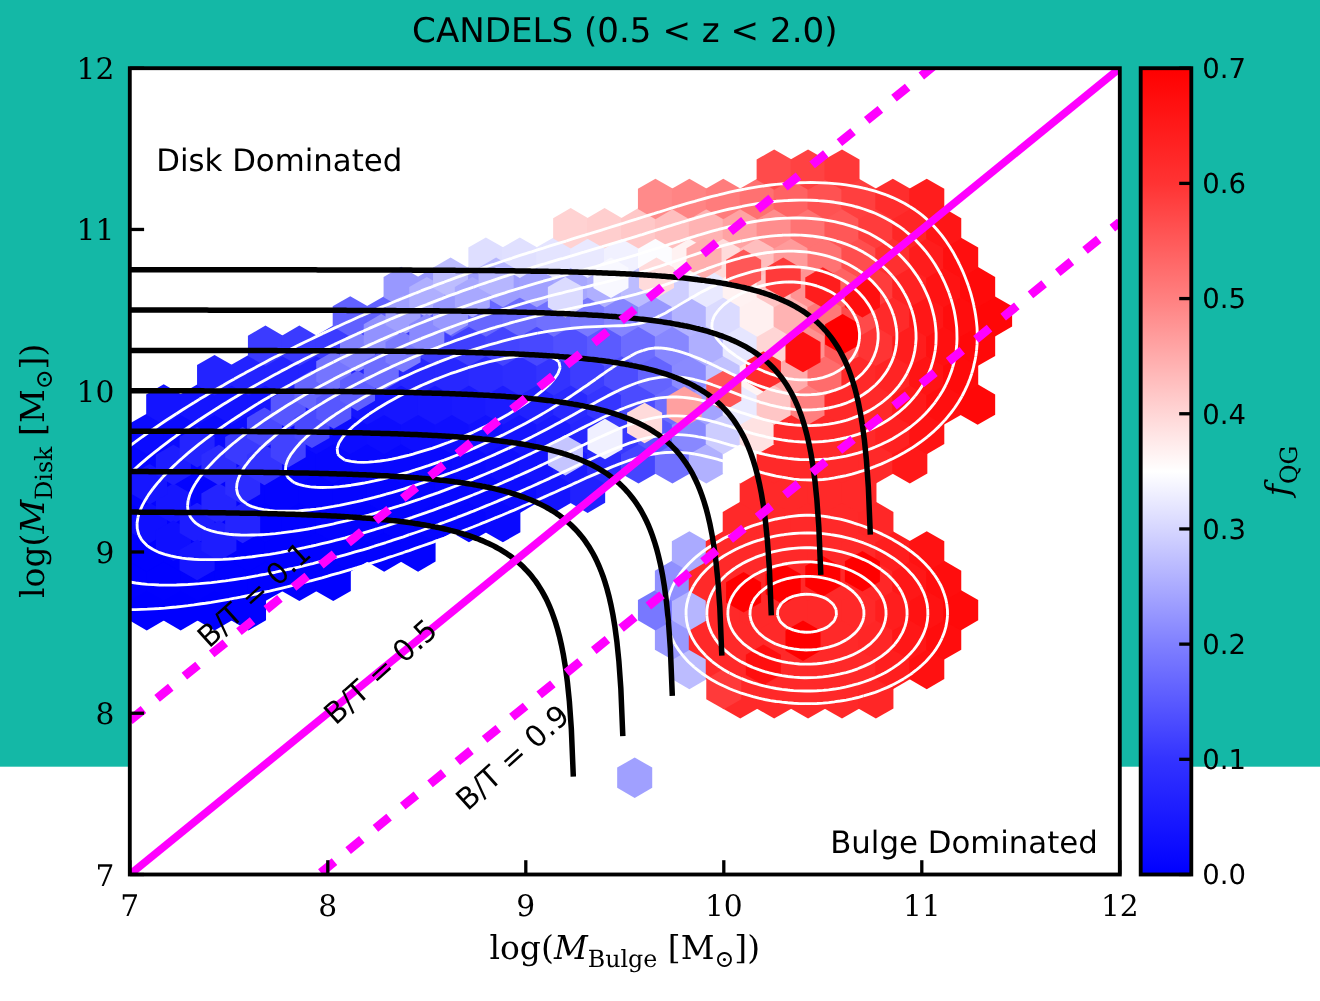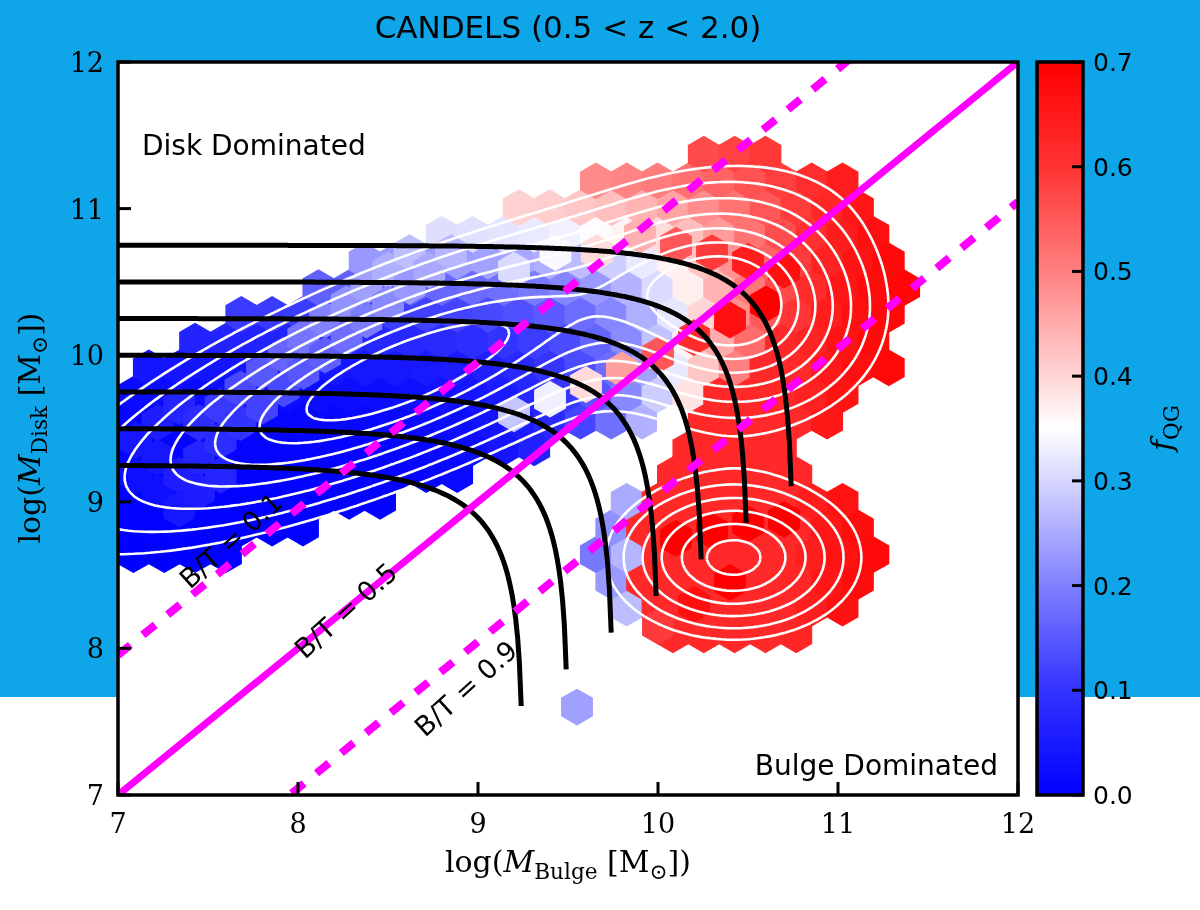--- a/index.html
+++ b/index.html
@@ -1,18 +1,18 @@
 <!DOCTYPE html>
 <html><head>
 <meta charset="utf-8">
 <style>
   html,body{margin:0;padding:0;background:#ffffff;}
   body{width:1200px;height:910px;overflow:hidden;
        font-family:"DejaVu Sans","Liberation Sans",sans-serif;}
-  #root{position:relative;width:1200px;height:697px;background:#0ea5e9;}
+  #root{position:relative;width:1200px;height:697px;background:#14b8a6;}
   svg{display:block;}
   .ttl{font-family:"DejaVu Sans","Liberation Sans",sans-serif;font-size:31px;fill:#000;}
   .tick{font-family:"DejaVu Serif","Liberation Serif",serif;font-size:27px;fill:#000;}
   .cbtick{font-family:"DejaVu Sans","Liberation Sans",sans-serif;font-size:25px;fill:#000;}
   .axlab{font-family:"DejaVu Serif","Liberation Serif",serif;font-size:30px;fill:#000;}
   .annot{font-family:"DejaVu Sans","Liberation Sans",sans-serif;font-size:28px;fill:#000;}
   .btlab{font-family:"DejaVu Sans","Liberation Sans",sans-serif;font-size:27px;fill:#000;}
   .sub{font-size:0.72em;}
 </style>
 </head>

